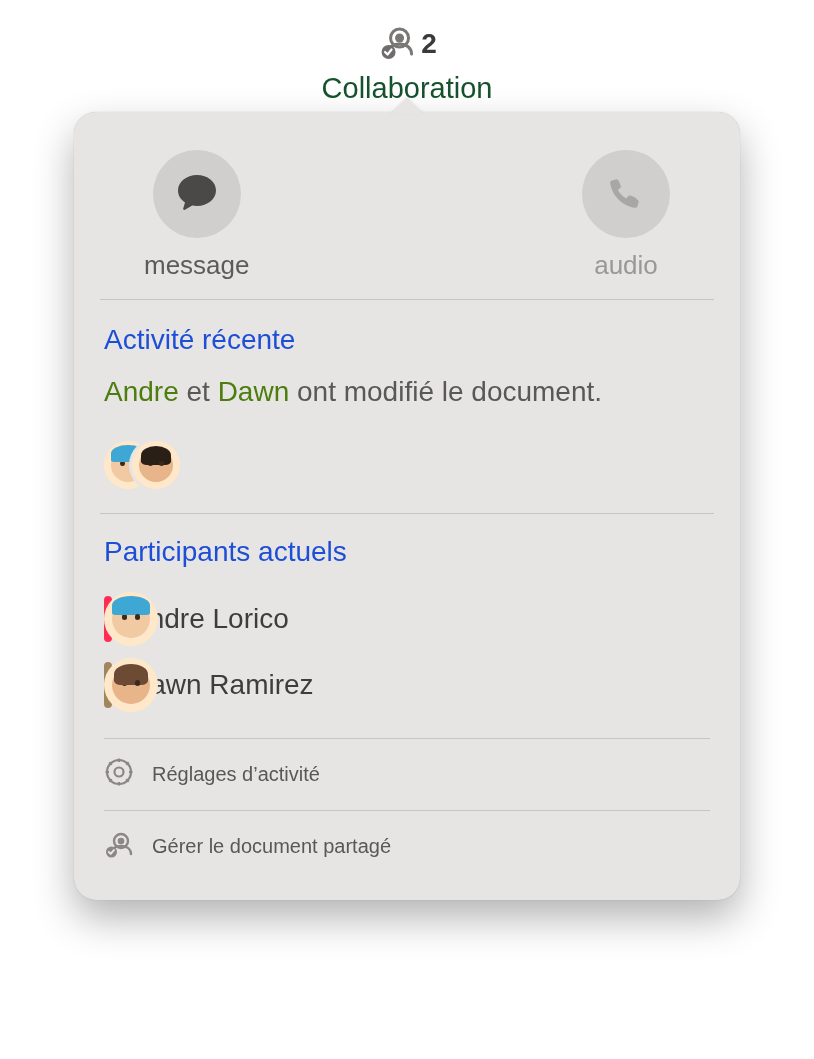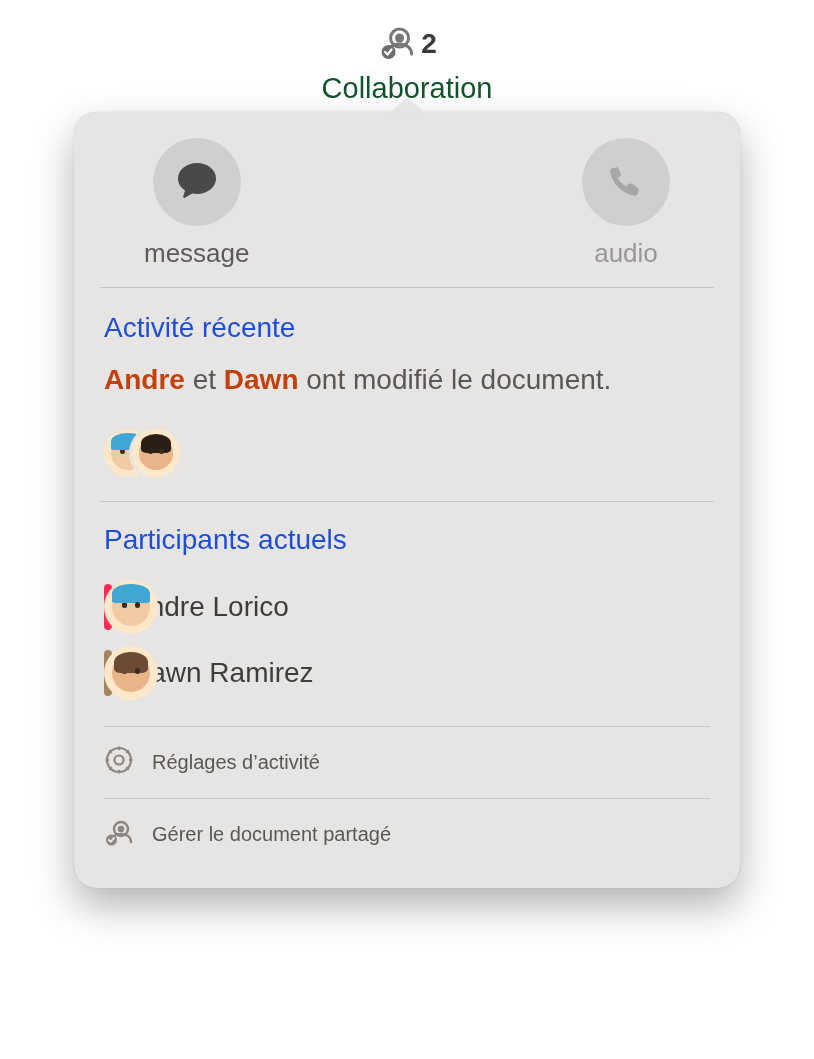--- a/index.html
+++ b/index.html
@@ -67,21 +67,21 @@
     border-left: 16px solid transparent;
     border-right: 16px solid transparent;
     border-bottom: 16px solid #e7e5e3;
     filter: drop-shadow(0 -1px 1px rgba(0,0,0,0.1));
   }
 
   
   .comm-row {
     display: flex;
     justify-content: space-between;
-    padding: 26px 70px 18px 70px;
+    padding: 38px 70px 18px 70px;
     align-items: flex-end;
   }
   .comm-btn {
     display: flex;
     flex-direction: column;
     align-items: center;
     gap: 12px;
     cursor: pointer;
   }
   .comm-circle {
@@ -120,21 +120,21 @@
     color: #1d4ed8;
     margin-bottom: 18px;
   }
 
   .activity-text {
     font-size: 28px;
     color: #5a5856;
     margin-bottom: 30px;
     line-height: 1.25;
   }
-  .activity-text b { font-weight: 700; color: #c2410c; }
+  .activity-text b { font-weight: 400; color: #4d7c0f; }
 
   .activity-row {
     display: flex;
     align-items: center;
     justify-content: space-between;
   }
 
   .show-activity-btn {
     background: #f7b500;
     color: #ffffff;

